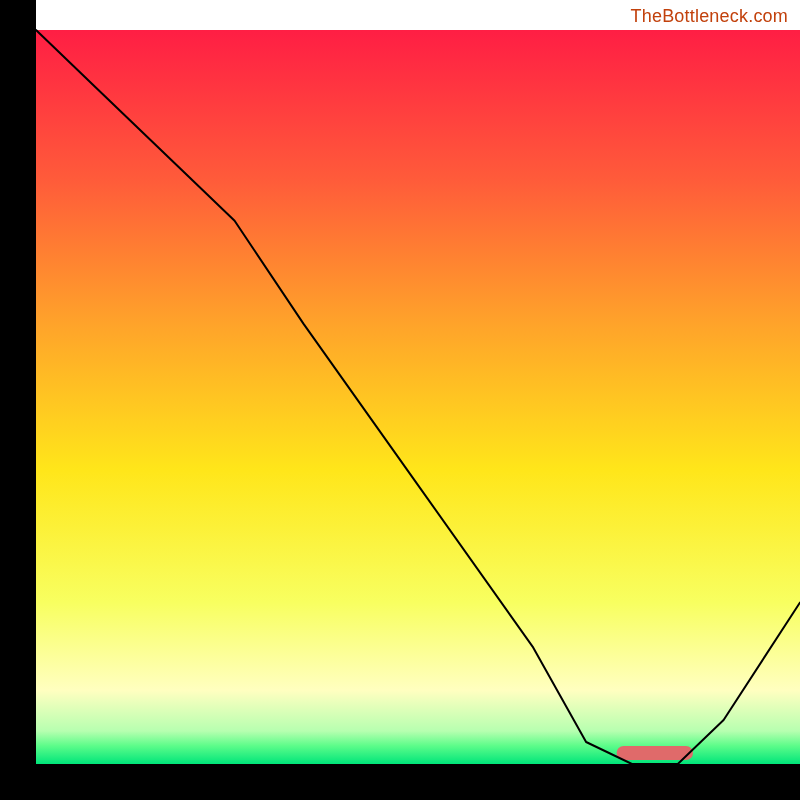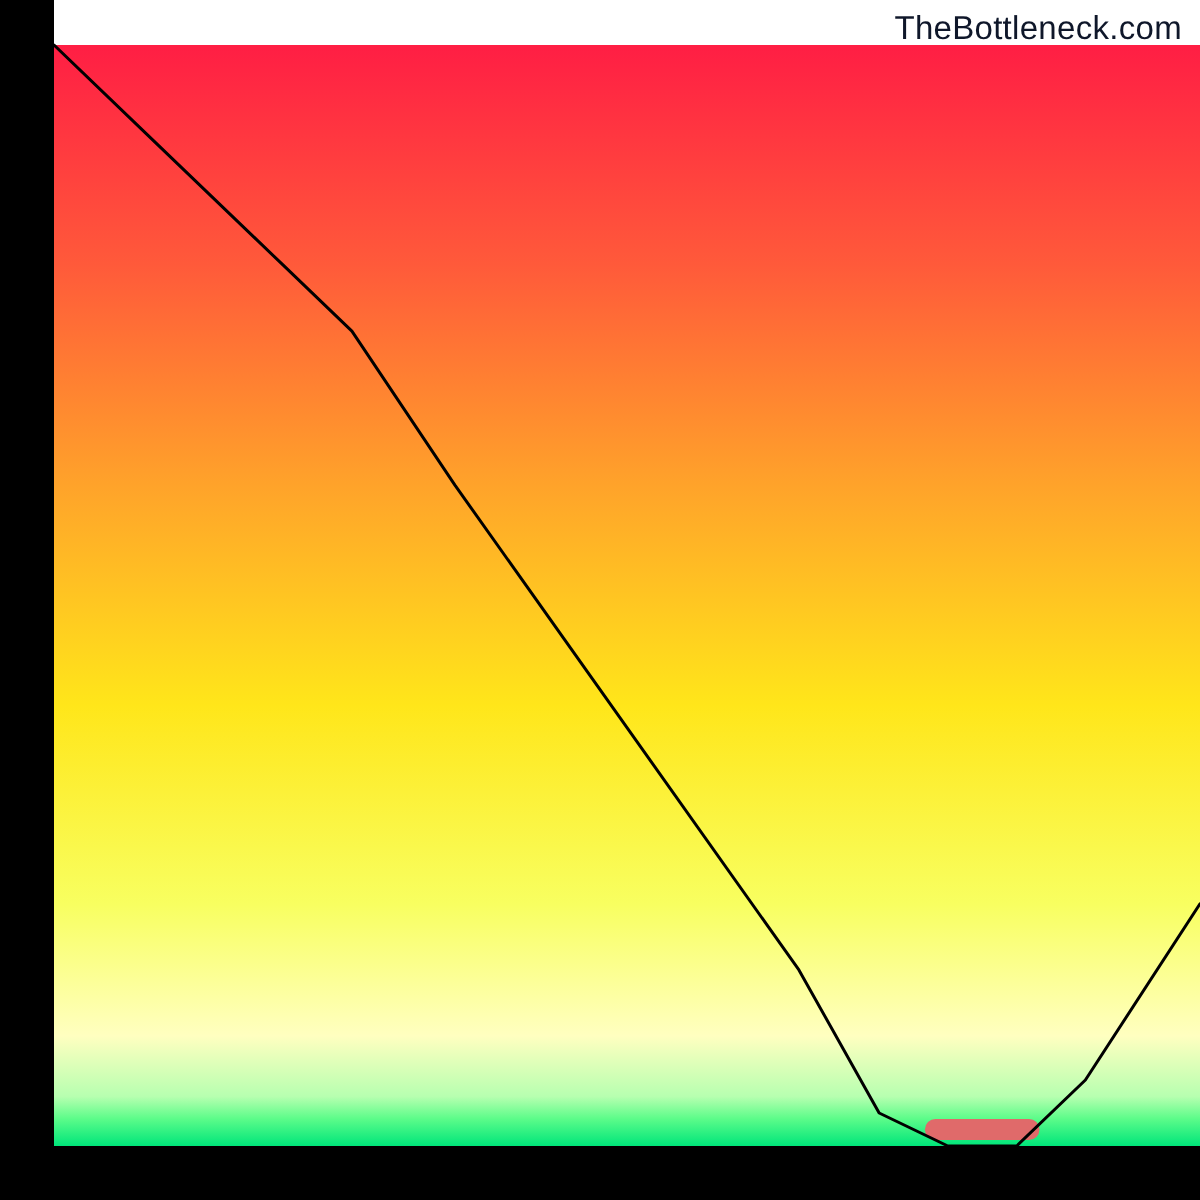--- a/index.html
+++ b/index.html
@@ -13,22 +13,22 @@
   }
   .frame {
     position: relative;
     width: 800px;
     height: 800px;
   }
   .watermark {
     position: absolute;
     top: 6px;
     right: 12px;
-    color: #0f172a;
-    font-size: 22px;
+    color: #c2410c;
+    font-size: 18px;
     font-weight: 400;
     letter-spacing: 0.2px;
     text-align: right;
   }
   svg {
     display: block;
   }
 </style>
 </head>
 <body>

